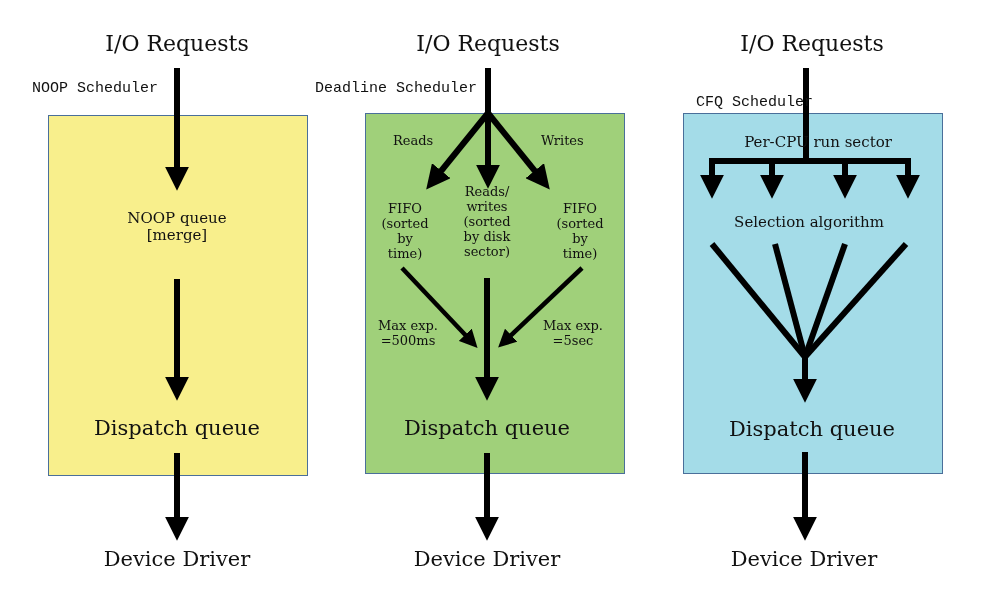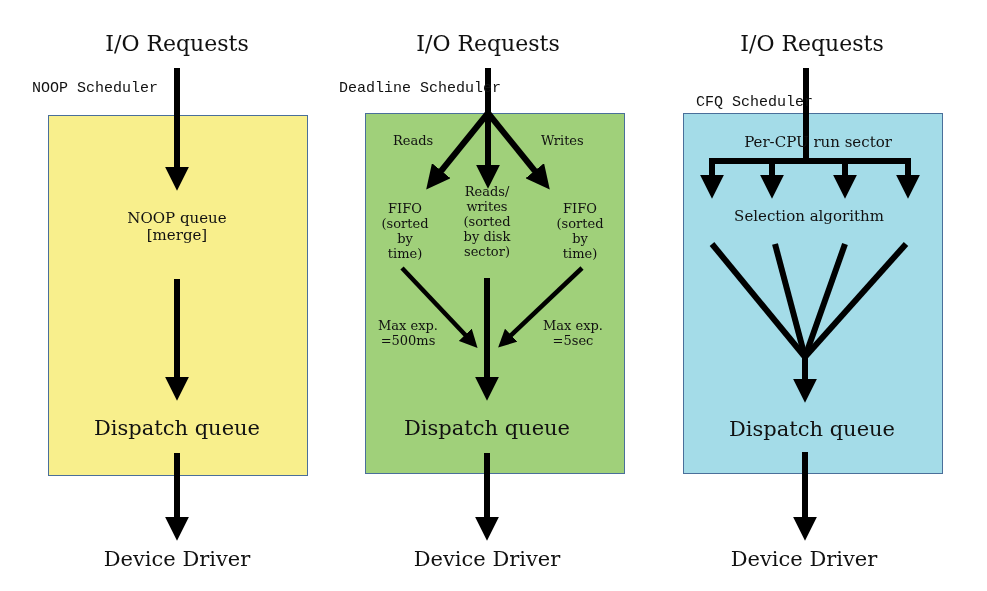--- a/index.html
+++ b/index.html
@@ -62,21 +62,21 @@
 </svg>
 
 <div class="t title c" style="left:177px; top:33px;">I/O Requests</div>
 <div class="t sched" style="left:32px; top:81px;">NOOP Scheduler</div>
 <div class="t mid c" style="left:177px; top:210px; white-space:pre; line-height:17px;">NOOP queue
 [merge]</div>
 <div class="t big c" style="left:177px; top:418px;">Dispatch queue</div>
 <div class="t big c" style="left:177px; top:549px;">Device Driver</div>
 
 <div class="t title c" style="left:488px; top:33px;">I/O Requests</div>
-<div class="t sched" style="left:339px; top:81px;">Deadline Scheduler</div>
+<div class="t sched" style="left:315px; top:81px;">Deadline Scheduler</div>
 <div class="t small" style="left:393px; top:133px;">Reads</div>
 <div class="t small" style="left:541px; top:133px;">Writes</div>
 <div class="t small c" style="left:405px; top:201px; white-space:pre;">FIFO
 (sorted
 by
 time)</div>
 <div class="t small c" style="left:487px; top:184px; white-space:pre;">Reads/
 writes
 (sorted
 by disk
@@ -88,15 +88,15 @@
 <div class="t small c" style="left:408px; top:318px; white-space:pre;">Max exp.
 =500ms</div>
 <div class="t small c" style="left:573px; top:318px; white-space:pre;">Max exp.
 =5sec</div>
 <div class="t big c" style="left:487px; top:418px;">Dispatch queue</div>
 <div class="t big c" style="left:487px; top:549px;">Device Driver</div>
 
 <div class="t title c" style="left:812px; top:33px;">I/O Requests</div>
 <div class="t sched" style="left:696px; top:81px;margin-top:14px;">CFQ Scheduler</div>
 <div class="t mid c" style="left:818px; top:135px;">Per-CPU run sector</div>
-<div class="t mid c" style="left:809px; top:209px;">Selection algorithm</div>
+<div class="t mid c" style="left:809px; top:215px;">Selection algorithm</div>
 <div class="t big c" style="left:812px; top:419px;">Dispatch queue</div>
 <div class="t big c" style="left:804px; top:549px;">Device Driver</div>
 
 </body></html>

